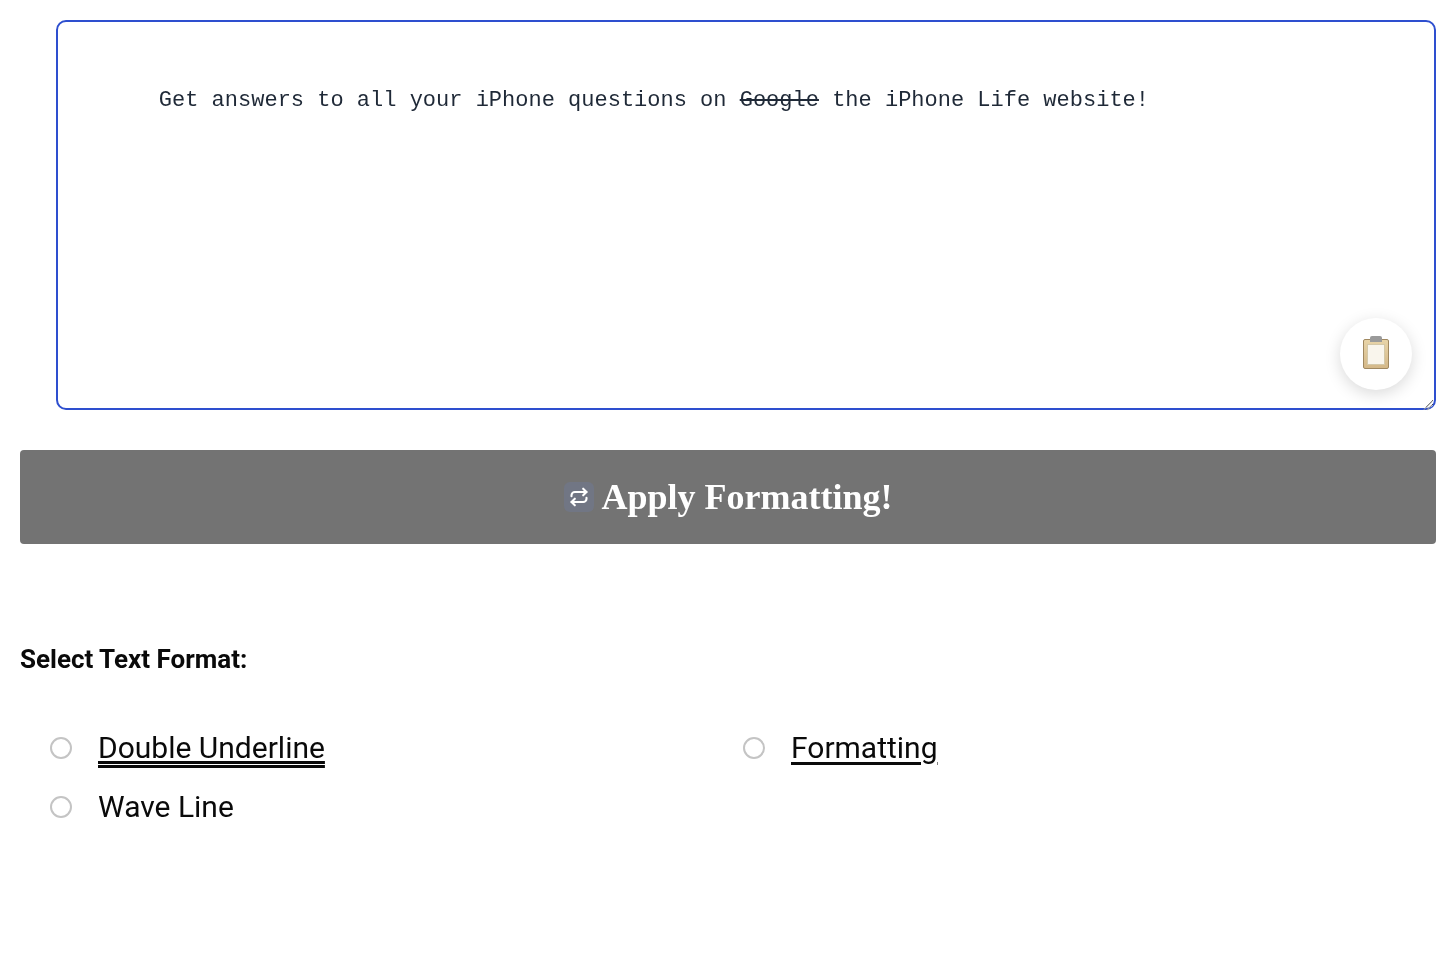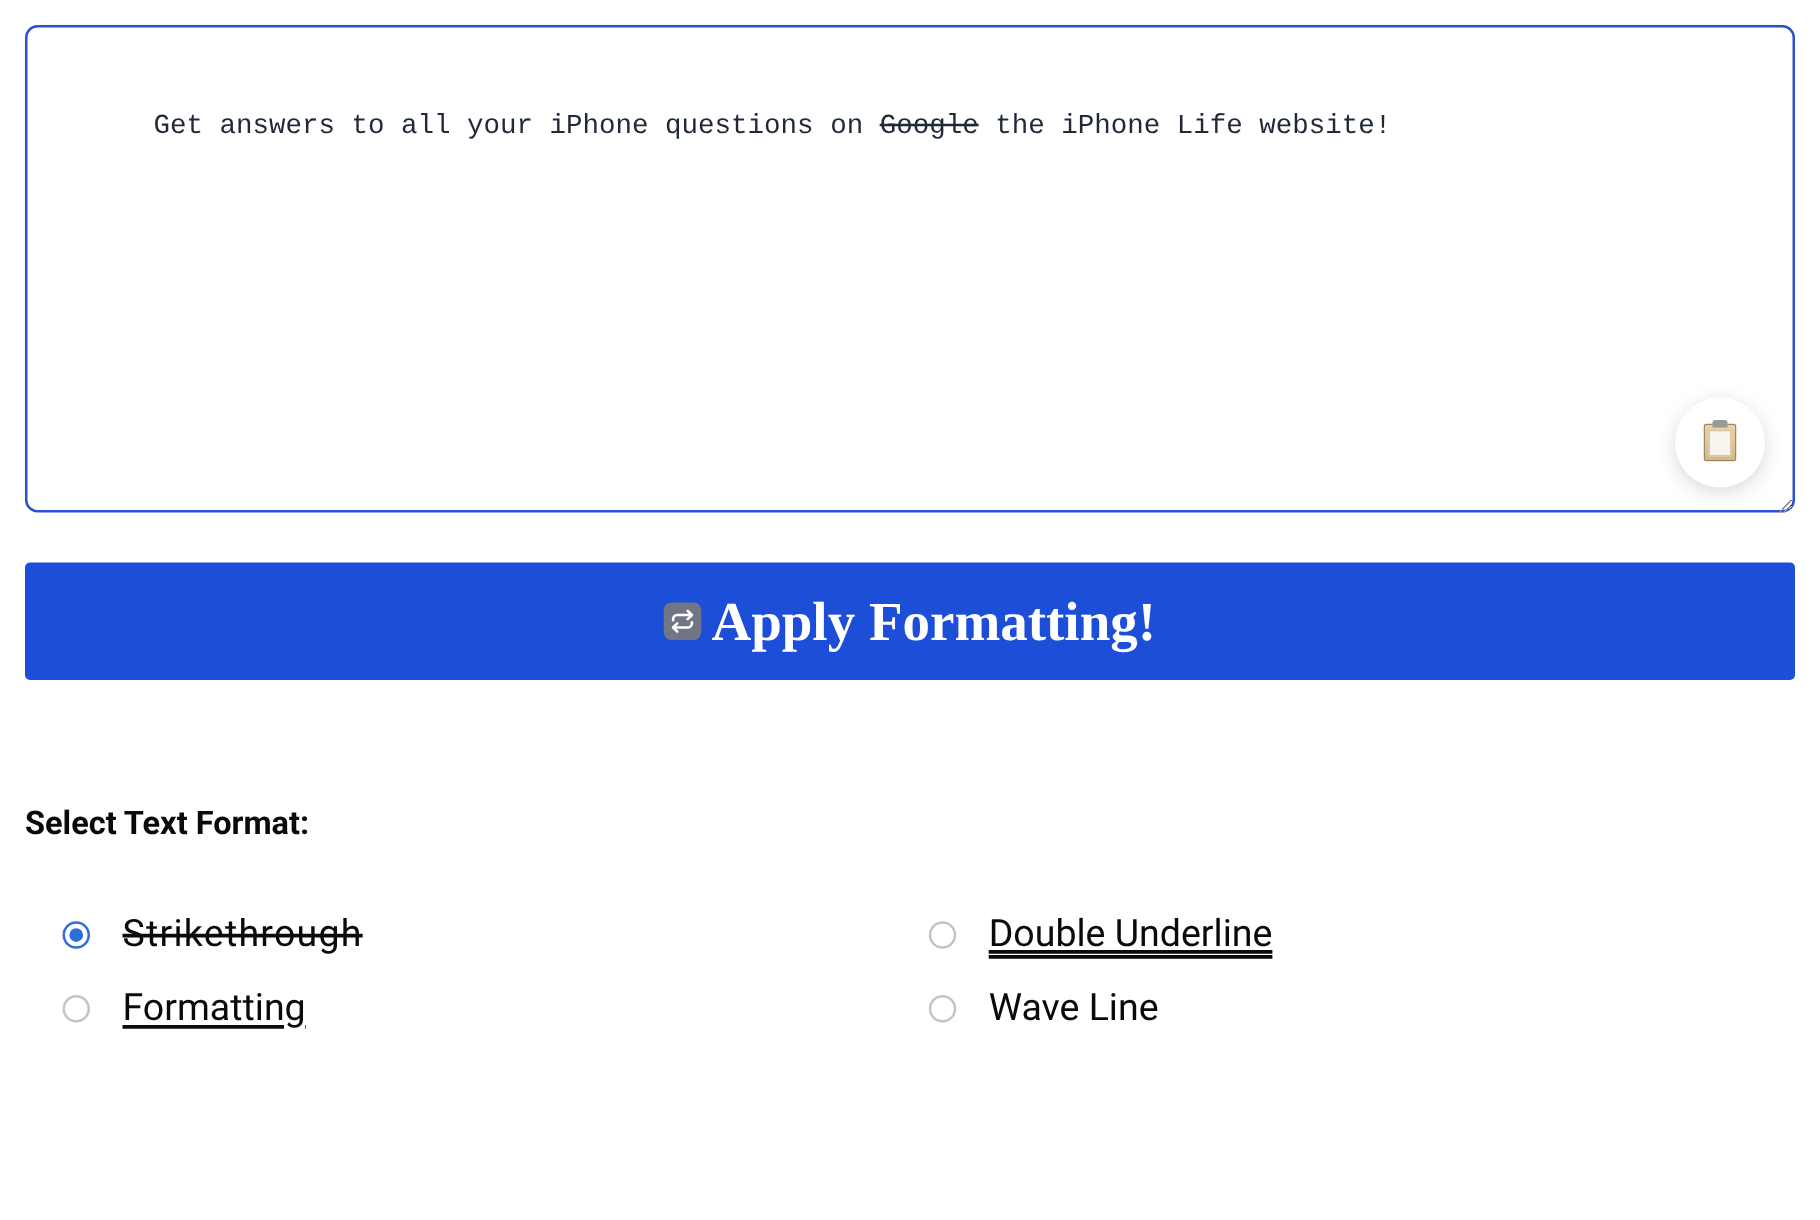--- a/index.html
+++ b/index.html
@@ -9,20 +9,21 @@
     }
     body {
       font-family: -apple-system, BlinkMacSystemFont, "Segoe UI", Roboto, sans-serif;
       background: #fff;
       padding: 20px;
       width: 1456px;
     }
     .textarea-wrapper {
       position: relative;
       margin-bottom: 36px;
+      margin-left: 36px;
     }
     .output-textarea {
       width: 100%;
       height: 390px;
       border: 2px solid #2e4fcf;
       border-radius: 10px;
       padding: 28px 50px;
       font-family: "SF Mono", Monaco, "Courier New", monospace;
       font-size: 22px;
       color: #1f2937;
@@ -111,26 +112,26 @@
       right: -2px;
     }
     .resize-handle::after {
       width: 7px;
       bottom: 2px;
       right: -1px;
     }
     .apply-button {
       width: 100%;
       height: 94px;
-      background: #1d4ed8;
+      background: #737373;
       border: none;
       border-radius: 4px;
       color: #fff;
       font-family: Georgia, "Times New Roman", serif;
-      font-size: 44px;
+      font-size: 36px;
       font-weight: bold;
       cursor: pointer;
       display: flex;
       align-items: center;
       justify-content: center;
       gap: 8px;
       margin-bottom: 100px;
     }
     .apply-button-icon {
       display: inline-flex;
@@ -245,24 +246,20 @@
       <path d="M7 22l-4-4 4-4"></path>
       <path d="M21 13v1a4 4 0 0 1-4 4H3"></path>
     </svg>
   </span>
   <span>Apply Formatting!</span>
 </button>
 
 <h2 class="section-heading">Select Text Format:</h2>
 
 <div class="format-options">
-  <label class="format-option">
-    <input type="radio" name="fmt" class="radio-input" checked="" style="">
-    <span class="format-label fmt-strikethrough"> Strikethrough </span>
-  </label>
   <label class="format-option">
     <input type="radio" name="fmt" class="radio-input" style="">
     <span class="format-label fmt-double-underline">Double Underline</span>
   </label>
   <label class="format-option">
     <input type="radio" name="fmt" class="radio-input" style="">
     <span class="format-label fmt-underline">Formatting </span>
   </label>
   <label class="format-option">
     <input type="radio" name="fmt" class="radio-input" style="">

